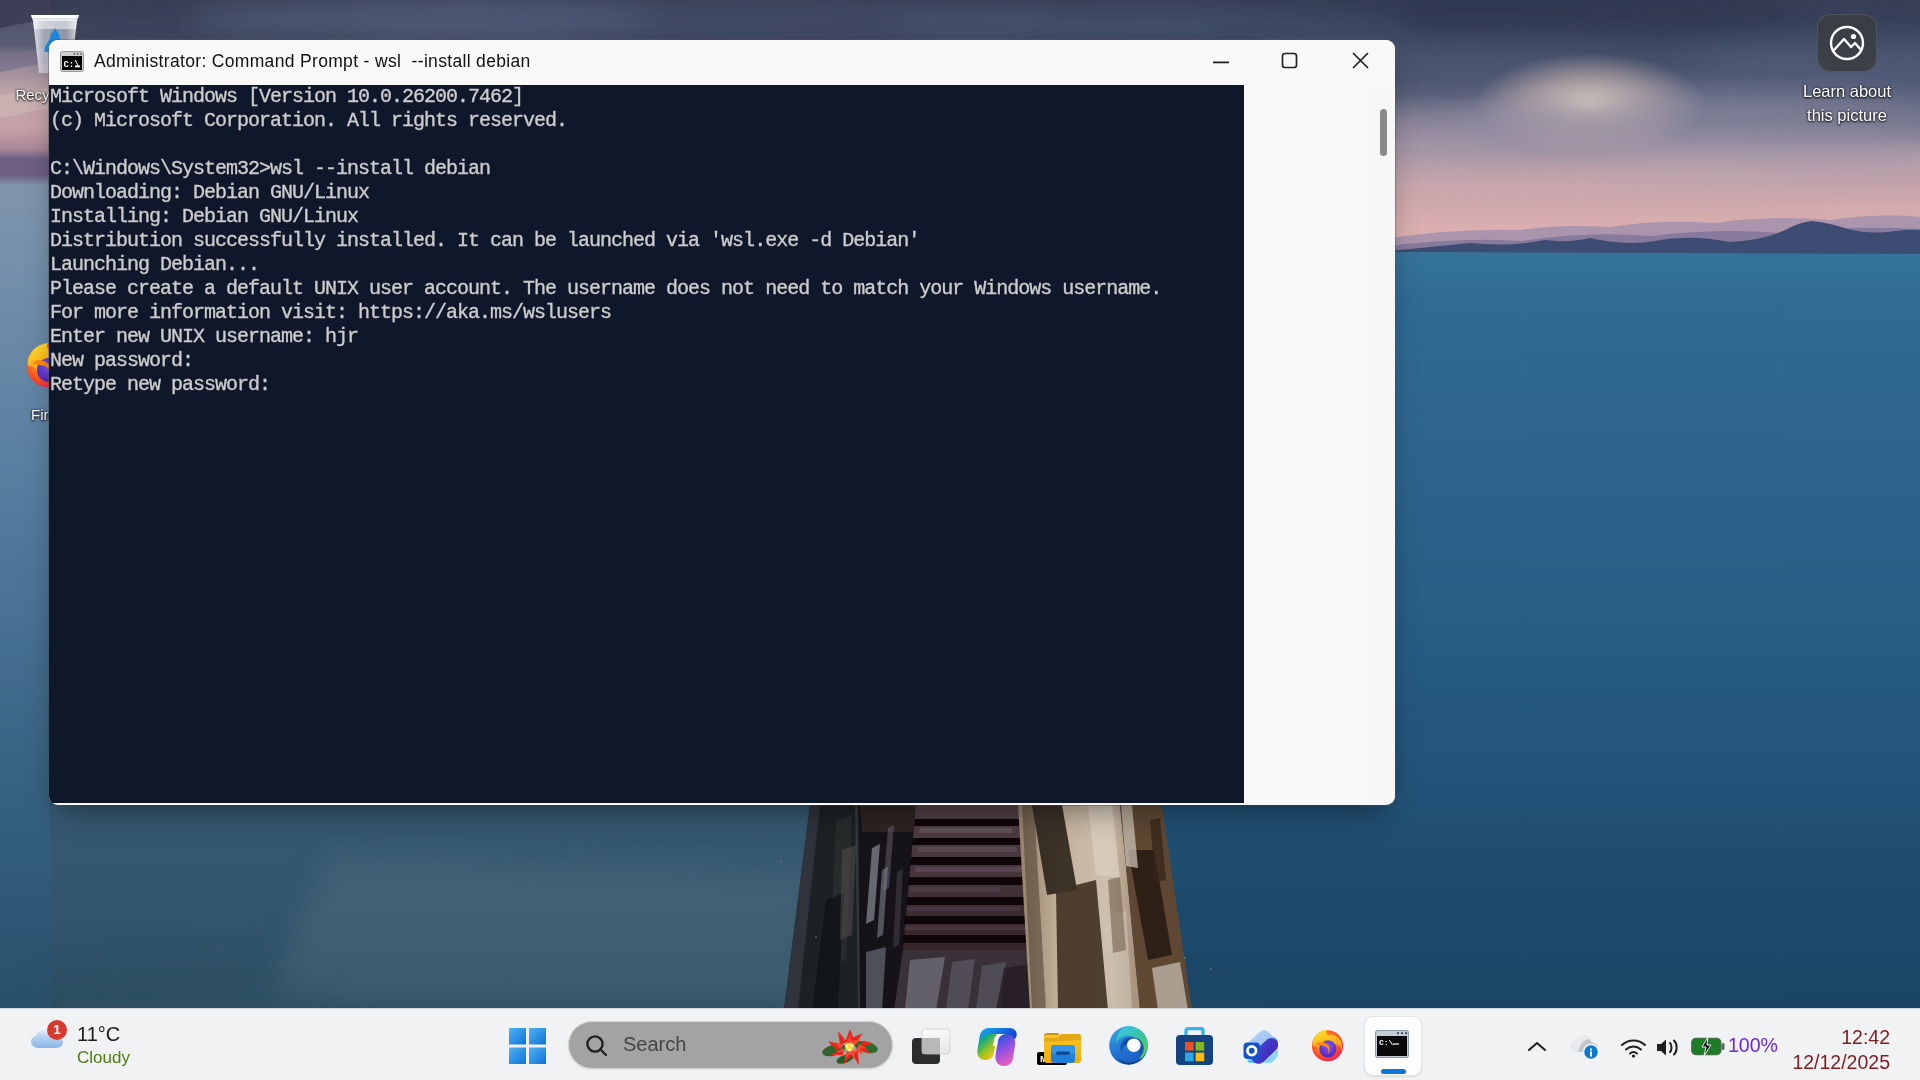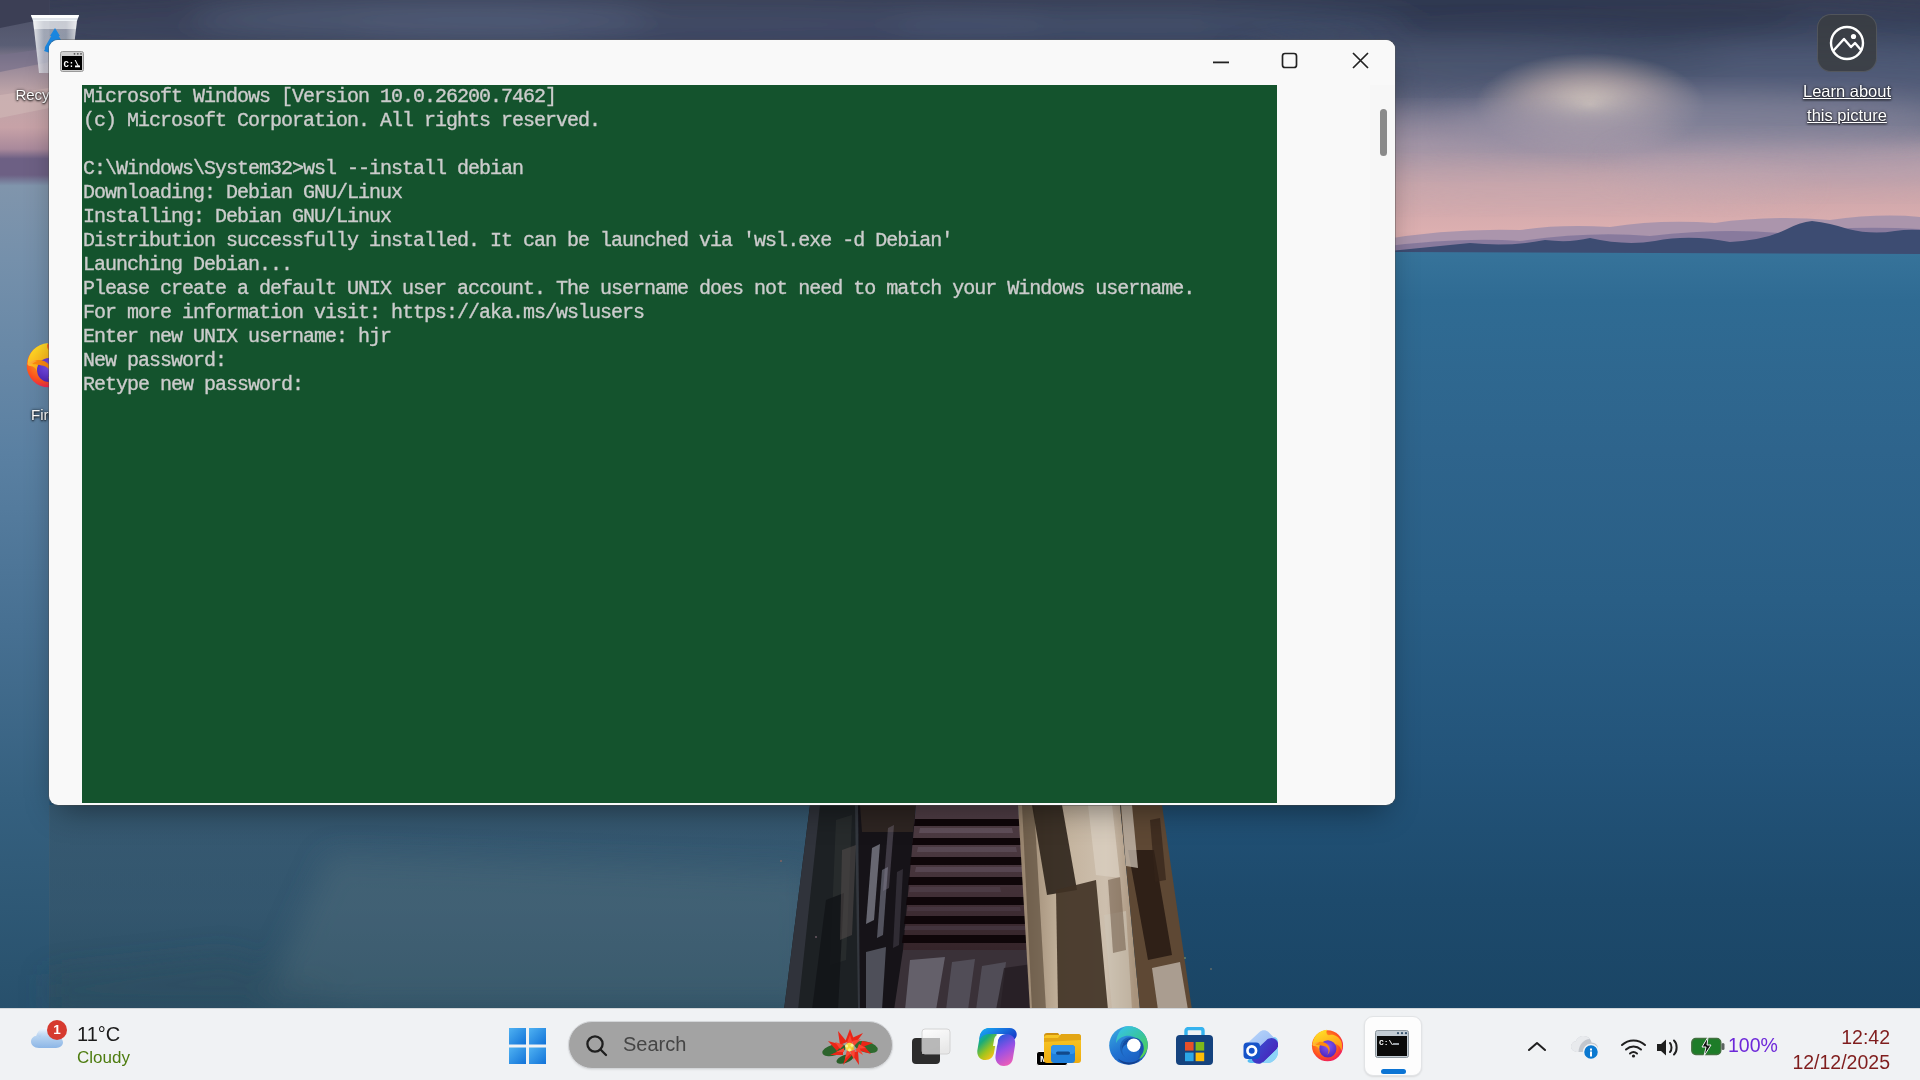--- a/index.html
+++ b/index.html
@@ -3,21 +3,21 @@
 <meta charset="utf-8">
 <style>
   html,body{margin:0;padding:0;width:1920px;height:1080px;overflow:hidden;background:#2b3850;font-family:"Liberation Sans",sans-serif;}
   #wall{position:absolute;left:0;top:0;width:1920px;height:1080px;}
   .dlabel{position:absolute;color:#fff;font-size:15px;text-align:center;text-shadow:0 1px 2px rgba(0,0,0,.9),0 0 3px rgba(0,0,0,.8);}
   
   #win{position:absolute;left:49px;top:40px;width:1346px;height:765px;background:#f9f9f9;border-radius:9px;overflow:hidden;box-shadow:0 14px 30px -10px rgba(0,0,0,.45), 0 0 0 1px rgba(90,90,90,.4);}
   #titlebar{position:absolute;left:0;top:0;width:100%;height:45px;background:#f9f9f9;}
   #title{position:absolute;left:45px;top:11px;font-size:17.5px;letter-spacing:0.33px;color:#101010;white-space:pre;}
   .capbtn{position:absolute;top:0;height:45px;width:65px;}
-  #console{position:absolute;left:0;top:45px;width:1195px;height:718px;background:#14532d;overflow:hidden;margin-left:33px;}
+  #console{position:absolute;left:0;top:45px;width:1195px;height:718px;background:#0f172a;overflow:hidden;}
   #context{position:absolute;left:1px;top:-0.1px;margin:0;font-family:"Liberation Mono",monospace;font-size:20px;line-height:24px;letter-spacing:-1px;color:#cccccc;-webkit-text-stroke:0.35px #cccccc;}
   #sbar{position:absolute;right:0;top:45px;width:25px;height:718px;background:#f7f7f7;}
   #sthumb{position:absolute;left:9.5px;top:24px;width:7.5px;height:47px;background:#8a8a8a;border-radius:3.75px;}
   
   #taskbar{position:absolute;left:0;top:1008px;width:1920px;height:72px;background:#f0f2f4;border-top:1px solid rgba(120,130,140,.25);box-sizing:border-box;}
   #weather{position:absolute;left:30px;top:6px;width:240px;height:60px;}
   #wtemp{position:absolute;left:47px;top:8px;font-size:20px;color:#1b1b1b;}
   #wcond{position:absolute;left:47px;top:33px;font-size:17px;color:#4d7c0f;}
   #searchpill{position:absolute;left:568px;top:12px;width:325px;height:48px;background:#a3a3a3;border:1px solid #d4d6d9;border-radius:24px;box-sizing:border-box;box-shadow:0 1px 2px rgba(0,0,0,.08);}
   #searchtxt{position:absolute;left:54px;top:11px;font-size:20px;color:#454545;}
@@ -236,33 +236,34 @@
   </g>
 </svg>
 <div class="dlabel" style="left:13px;top:406px;width:82px;">Firefox</div>
 
 <div style="position:absolute;left:1817px;top:14px;width:60px;height:58px;border-radius:14px;background:rgba(58,62,66,0.88);box-shadow:inset 0 0 0 1px rgba(255,255,255,0.12);"></div>
 <svg style="position:absolute;left:1817px;top:14px;" width="60" height="58" viewBox="0 0 60 58">
   <circle cx="30" cy="29" r="16" fill="none" stroke="#ffffff" stroke-width="2.4"></circle>
   <circle cx="36.5" cy="22.5" r="2.6" fill="#ffffff"></circle>
   <path d="M17,36 L27,25 L34,33 L38,29 L44,36" fill="none" stroke="#ffffff" stroke-width="2.4" stroke-linejoin="round" stroke-linecap="round"></path>
 </svg>
-<div class="dlabel" style="left:1782px;top:80px;width:130px;font-size:16.5px;line-height:1.45;text-decoration:underline;">Learn about<br>this picture</div>
+<div class="dlabel" style="left:1782px;top:80px;width:130px;font-size:16.5px;line-height:1.45;">Learn about<br>this picture</div>
 
 <div id="win">
   <div id="titlebar">
     <svg style="position:absolute;left:11px;top:11px;" width="24" height="21" viewBox="0 0 24 21">
       <rect x="0.5" y="0.5" width="23" height="20" rx="2" fill="#cfcfcf" stroke="#9a9a9a"></rect>
       <rect x="2" y="5" width="20" height="14" fill="#000000"></rect>
       <circle cx="14.5" cy="2.8" r="0.9" fill="#555"></circle>
         <circle cx="17.8" cy="2.8" r="0.9" fill="#555"></circle>
         <circle cx="21" cy="2.8" r="0.9" fill="#555"></circle>
       <text x="3.4" y="15.5" font-family="Liberation Mono,monospace" font-size="9px" font-weight="bold" fill="#ffffff">C:\</text>
       <rect x="15" y="14.5" width="5" height="1.8" fill="#ffffff"></rect>
     </svg>
+    <div id="title">Administrator: Command Prompt - wsl  --install debian</div>
     <svg class="capbtn" style="left:1139px;" width="65" height="45" viewBox="0 0 65 45">
         <rect x="25" y="21.5" width="16" height="1.8" fill="#222"></rect>
       </svg>
     <svg class="capbtn" style="left:1208px;" width="65" height="45" viewBox="0 0 65 45">
         <rect x="25.5" y="13.5" width="14" height="14" rx="2.5" fill="none" stroke="#222" stroke-width="1.7"></rect>
       </svg>
     <svg class="capbtn" style="left:1279px;" width="65" height="45" viewBox="0 0 65 45">
         <path d="M25,13 L40,28 M40,13 L25,28" stroke="#222" stroke-width="1.7" fill="none"></path>
       </svg>
   </div>

